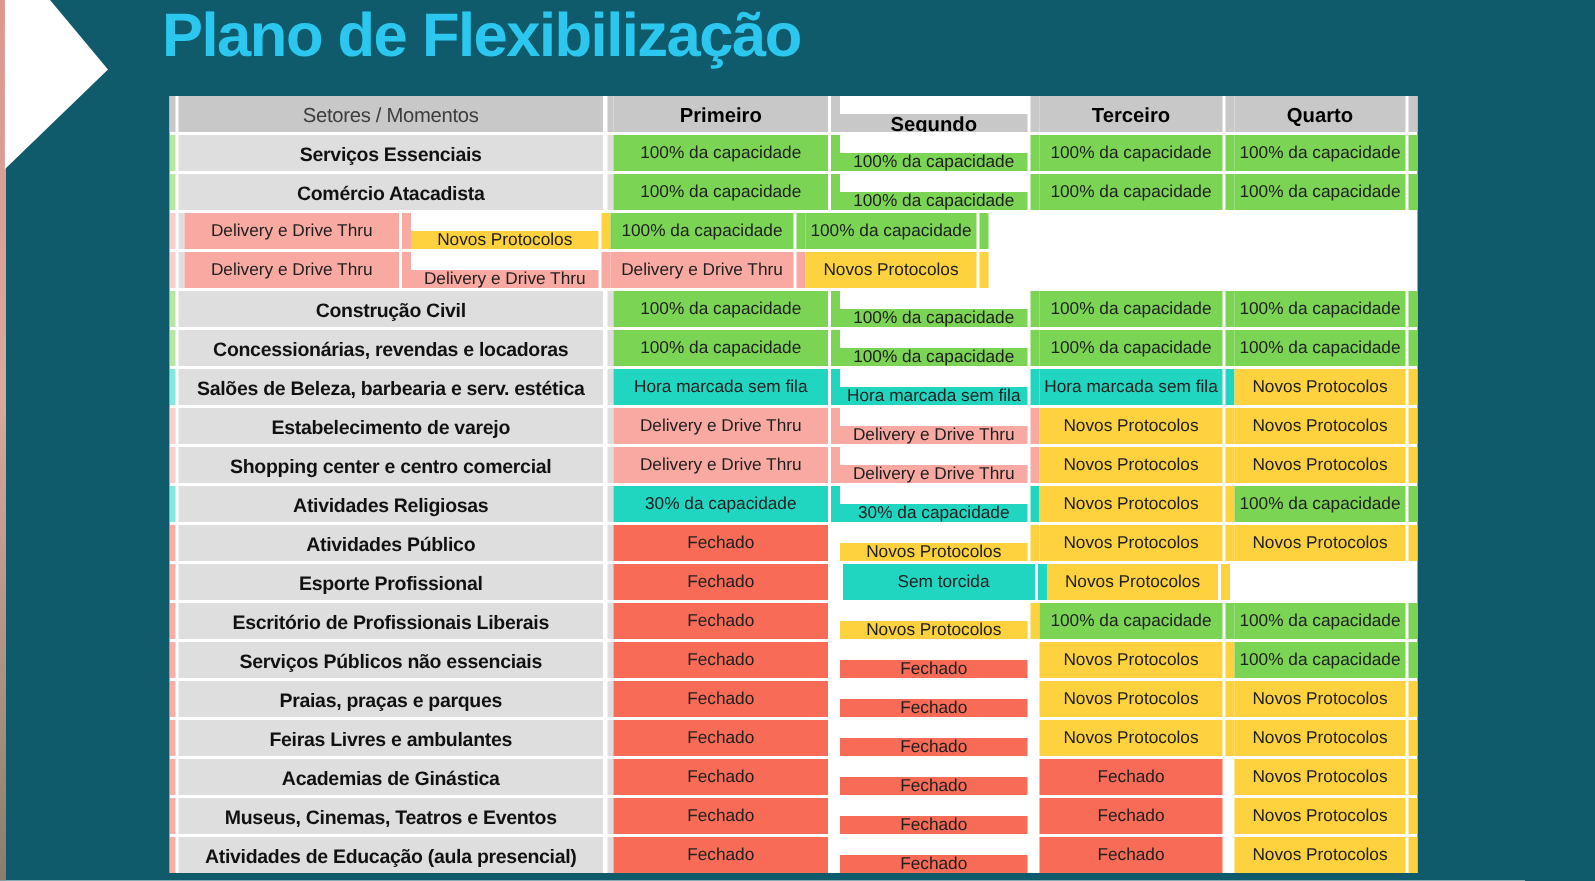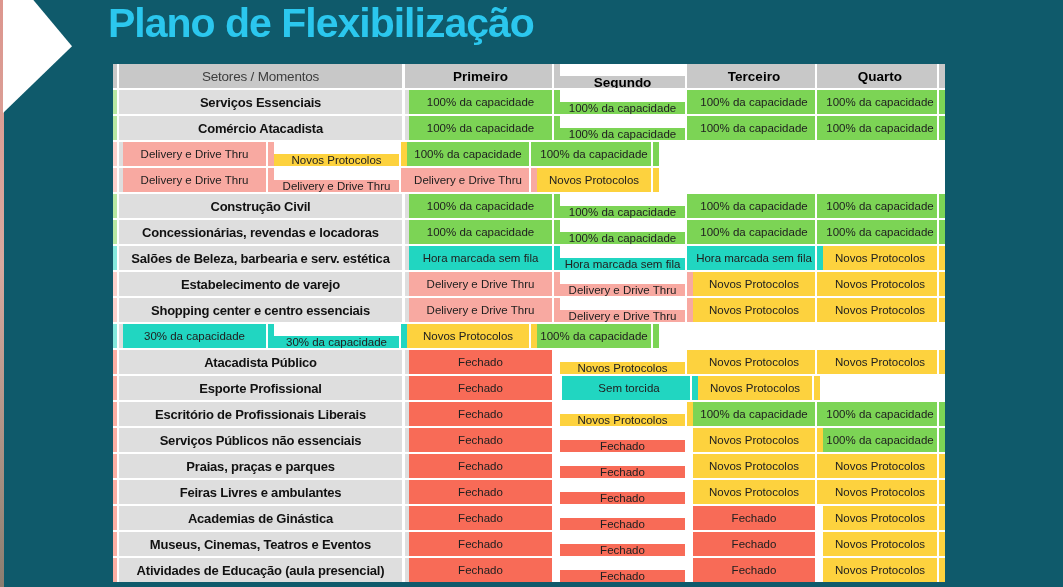--- a/index.html
+++ b/index.html
@@ -161,46 +161,47 @@
       <span class="cellbase sl" style="background: rgb(248, 169, 161);"></span>
       <span class="cellbase cell c2" style="background: rgb(248, 169, 161);">Delivery e Drive Thru</span>
       <span class="cellbase sl" style="background: rgb(248, 169, 161);"></span>
       <span class="cellbase cell c3" style="background: rgb(253, 210, 62);">Novos Protocolos</span>
       <span class="cellbase sl" style="background: rgb(253, 210, 62);"></span>
       <span class="cellbase cell c4" style="background: rgb(253, 210, 62);">Novos Protocolos</span>
       <span class="cellbase sl" style="background: rgb(253, 210, 62);"></span>
     </div>
     <div class="row">
       <span class="cellbase tab" style="background: rgba(248, 169, 161, 0.55);"></span>
-      <span class="cellbase lbl">Shopping center e centro essenciais</span>
+      <span class="cellbase lbl">Shopping center e centro comercial</span>
       <span class="cellbase gsl"></span>
       <span class="cellbase cell c1" style="background: rgb(248, 169, 161);">Delivery e Drive Thru</span>
       <span class="cellbase sl" style="background: rgb(248, 169, 161);"></span>
       <span class="cellbase cell c2" style="background: rgb(248, 169, 161);">Delivery e Drive Thru</span>
       <span class="cellbase sl" style="background: rgb(248, 169, 161);"></span>
       <span class="cellbase cell c3" style="background: rgb(253, 210, 62);">Novos Protocolos</span>
       <span class="cellbase sl" style="background: rgb(253, 210, 62);"></span>
       <span class="cellbase cell c4" style="background: rgb(253, 210, 62);">Novos Protocolos</span>
       <span class="cellbase sl" style="background: rgb(253, 210, 62);"></span>
     </div>
     <div class="row">
       <span class="cellbase tab" style="background: rgba(33, 214, 193, 0.55);"></span>
+      <span class="cellbase lbl">Atividades Religiosas</span>
       <span class="cellbase gsl"></span>
       <span class="cellbase cell c1" style="background: rgb(33, 214, 193);">30% da capacidade</span>
       <span class="cellbase sl" style="background: rgb(33, 214, 193);"></span>
       <span class="cellbase cell c2" style="background: rgb(33, 214, 193);">30% da capacidade</span>
       <span class="cellbase sl" style="background: rgb(33, 214, 193);"></span>
       <span class="cellbase cell c3" style="background: rgb(253, 210, 62);">Novos Protocolos</span>
       <span class="cellbase sl" style="background: rgb(253, 210, 62);"></span>
       <span class="cellbase cell c4" style="background: rgb(124, 212, 85);">100% da capacidade</span>
       <span class="cellbase sl" style="background: rgb(124, 212, 85);"></span>
     </div>
     <div class="row">
       <span class="cellbase tab" style="background: rgba(248, 107, 87, 0.55);"></span>
-      <span class="cellbase lbl">Atacadista Público</span>
+      <span class="cellbase lbl">Atividades Público</span>
       <span class="cellbase gsl"></span>
       <span class="cellbase cell c1" style="background: rgb(248, 107, 87);">Fechado</span>
       <span class="cellbase sl" style="background: rgb(255, 255, 255);"></span>
       <span class="cellbase cell c2" style="background: rgb(253, 210, 62);">Novos Protocolos</span>
       <span class="cellbase sl" style="background: rgb(253, 210, 62);"></span>
       <span class="cellbase cell c3" style="background: rgb(253, 210, 62);">Novos Protocolos</span>
       <span class="cellbase sl" style="background: rgb(253, 210, 62);"></span>
       <span class="cellbase cell c4" style="background: rgb(253, 210, 62);">Novos Protocolos</span>
       <span class="cellbase sl" style="background: rgb(253, 210, 62);"></span>
     </div>

